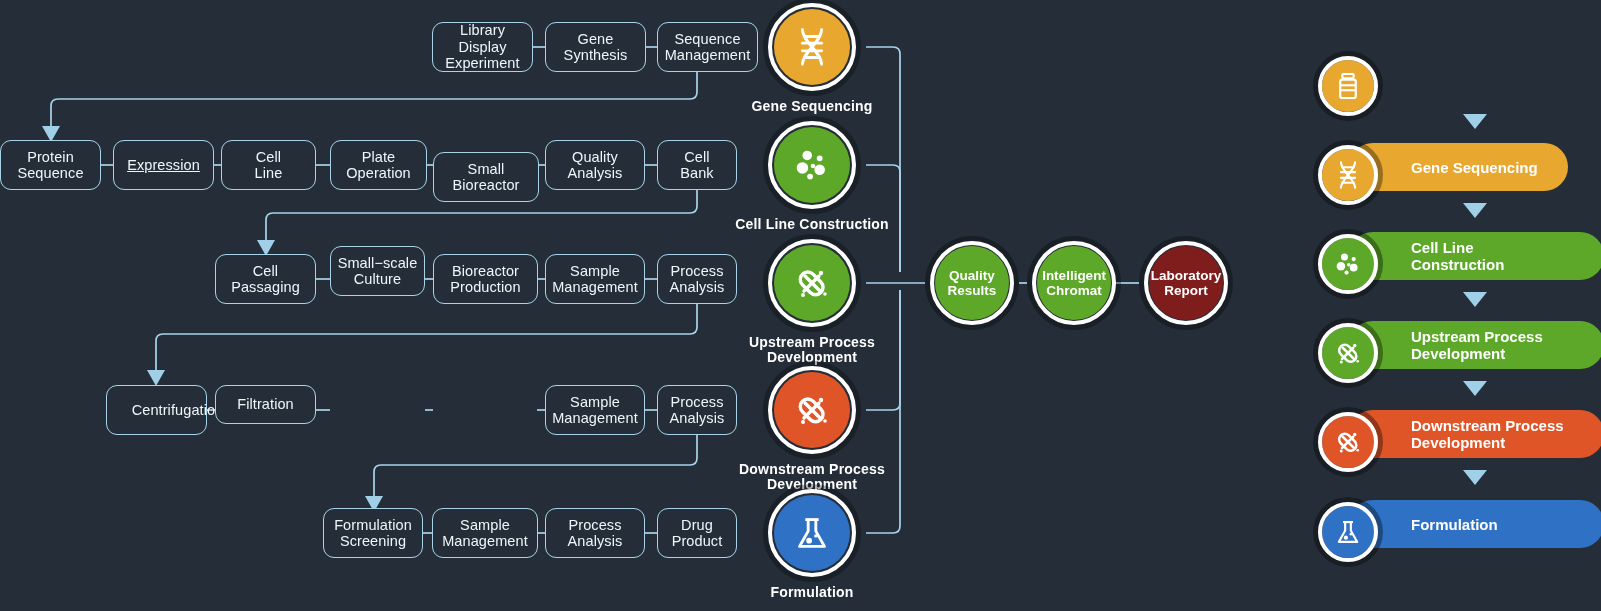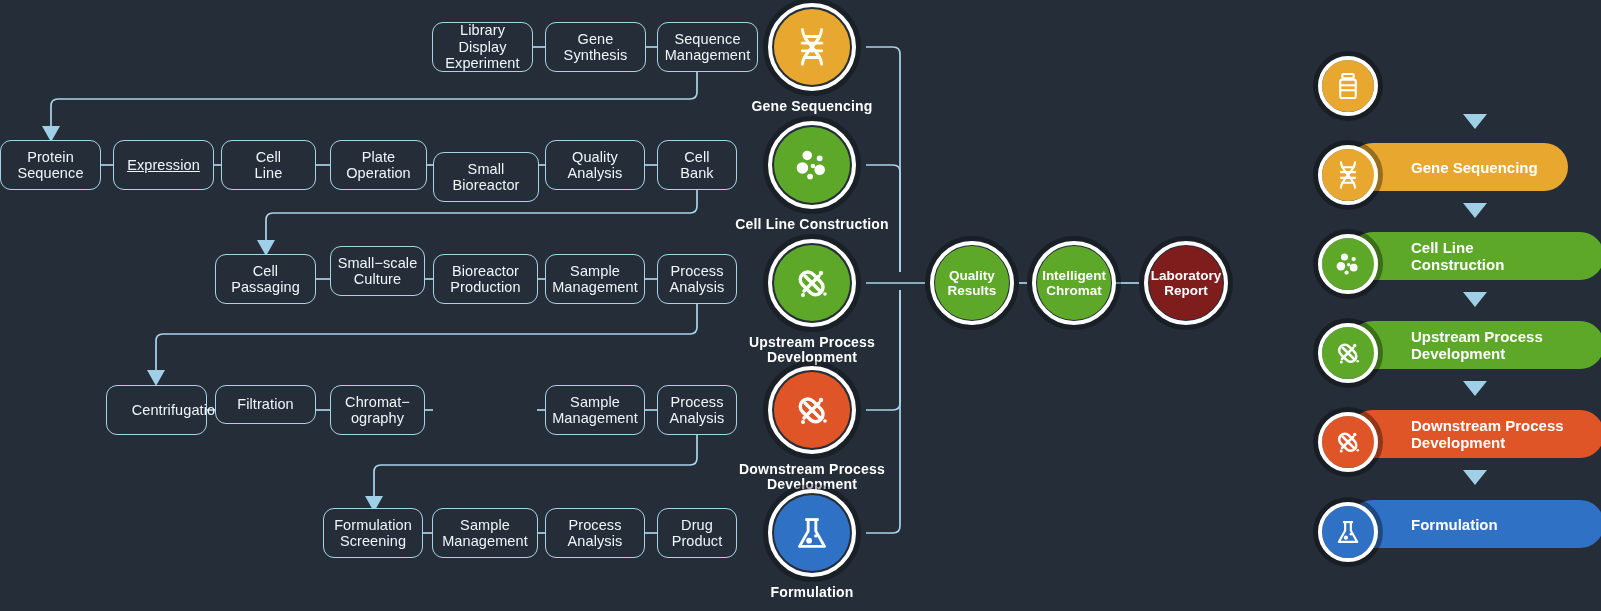--- a/index.html
+++ b/index.html
@@ -215,22 +215,20 @@
 Culture</div>
   <div class="step-box" style="left:433px;top:254px;width:105px;height:50px;">Bioreactor
 Production</div>
   <div class="step-box" style="left:545px;top:254px;width:100px;height:50px;">Sample
 Management</div>
   <div class="step-box" style="left:657px;top:254px;width:80px;height:50px;">Process
 Analysis</div>
 
   <div class="step-box" style="left:106px;top:385px;width:101px;height:50px;padding-left:46px;">Centrifugation</div>
   <div class="step-box" style="left:215px;top:385px;width:101px;height:39px;">Filtration</div>
-  <div class="step-box" style="left:330px;top:385px;width:95px;height:50px;">Chromat−
-ography</div>
   <div class="step-box" style="left:545px;top:385px;width:100px;height:50px;">Sample
 Management</div>
   <div class="step-box" style="left:657px;top:385px;width:80px;height:50px;">Process
 Analysis</div>
 
   <div class="step-box" style="left:323px;top:508px;width:100px;height:50px;">Formulation
 Screening</div>
   <div class="step-box" style="left:432px;top:508px;width:106px;height:50px;">Sample
 Management</div>
   <div class="step-box" style="left:545px;top:508px;width:100px;height:50px;">Process

